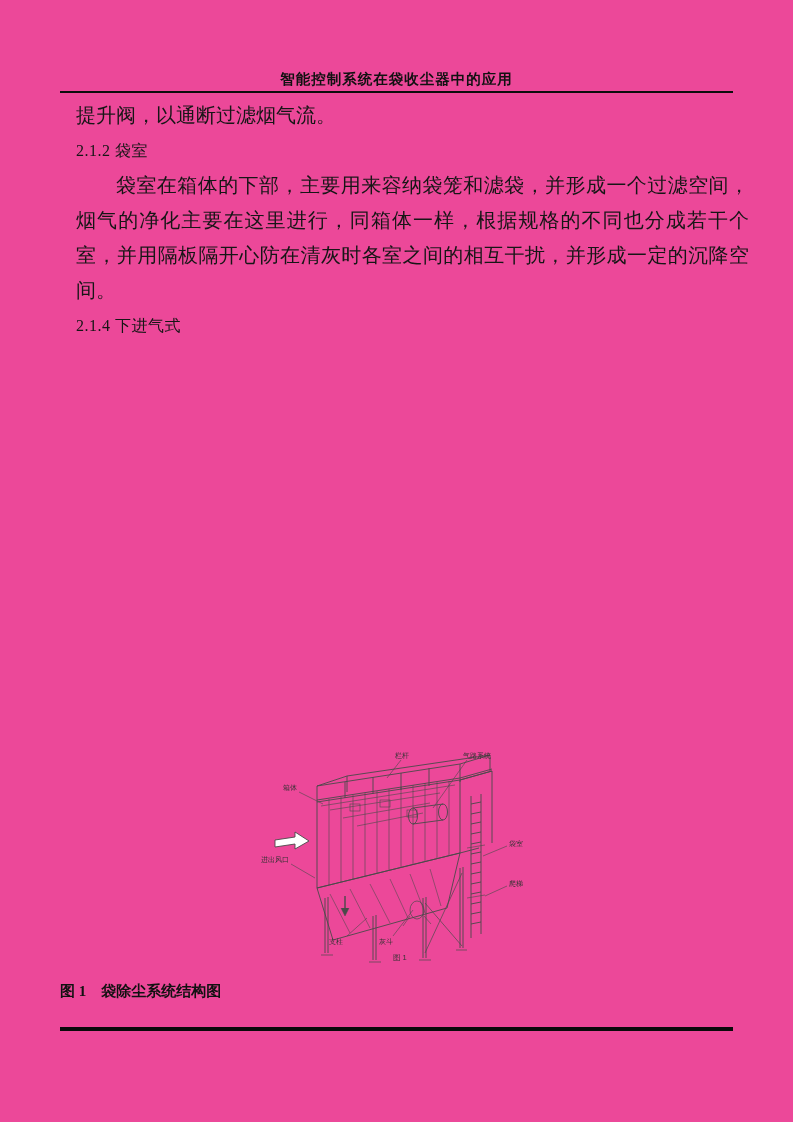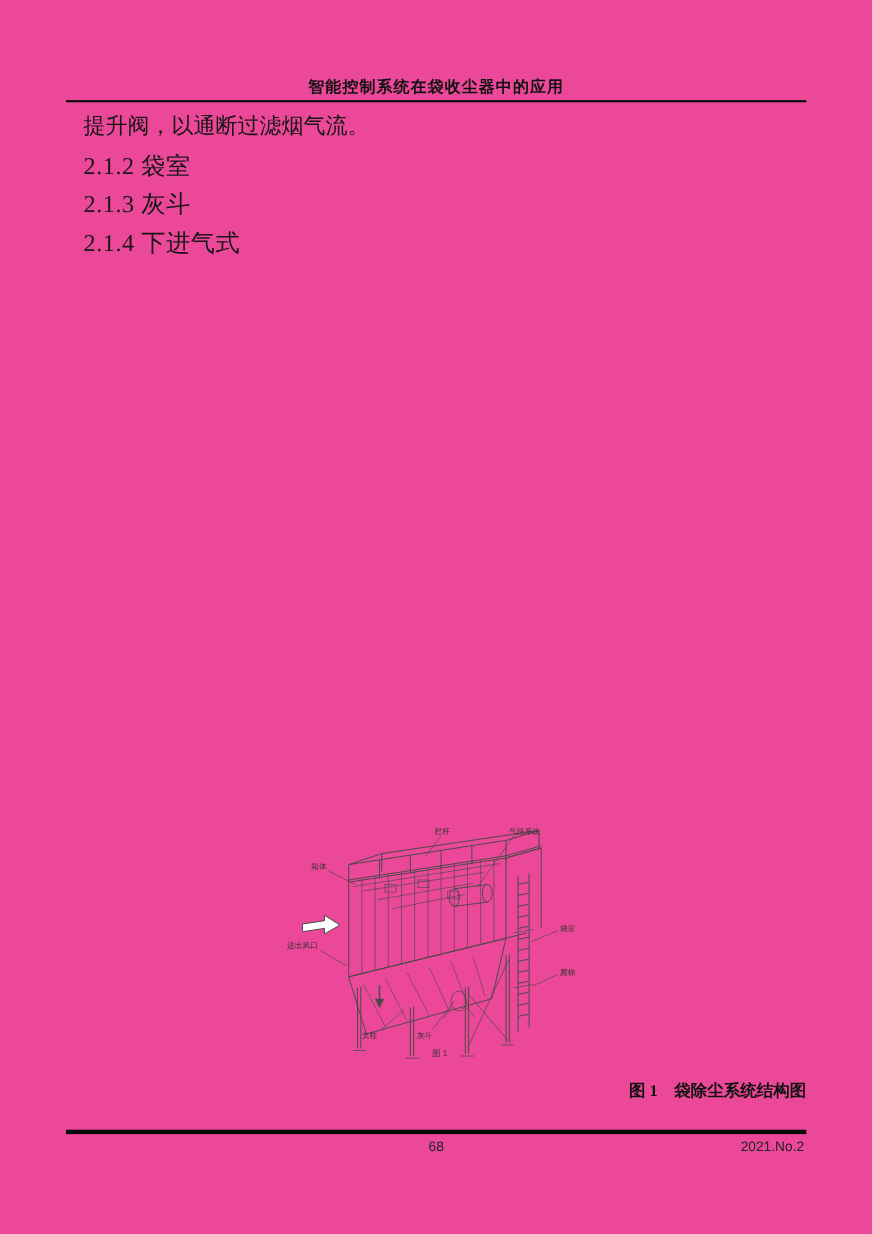--- a/index.html
+++ b/index.html
@@ -32,34 +32,34 @@
     position: absolute;
     top: 98px; left: 48px; width: 673px;
     font-size: 20px;
     line-height: 35px;
     text-align: justify;
     color: #161616;
     margin-left: 28px;
   }
   .content p.para { text-indent: 2em; margin: 0; }
   .content .section-heading {
-    font-size: 22px;
+    font-size: 16px;
     letter-spacing: 0.5px;
     line-height: 35px;
     font-weight: normal;
   }
   .figure-wrap {
     position: absolute;
     top: 748px; left: 255px;
     width: 285px; height: 228px; text-decoration: underline;
   }
   .figure-caption {
     position: absolute;
     top: 982px; left: 60px; right: 60px;
-    text-align: right;
+    text-align: left;
     font-size: 15px;
     font-weight: bold;
     color: #111;
   }
   .footer-rule {
     position: absolute;
     top: 1027px; left: 60px; right: 60px;
     height: 4px;
     background: #0a0a0a;
   }
@@ -84,21 +84,21 @@
 <body>
 
 <div class="page">
 
   <div class="header-title">智能控制系统在袋收尘器中的应用</div>
   <div class="header-rule"></div>
 
   <div class="content">
     <p>提升阀，以通断过滤烟气流。</p>
     <div class="section-heading">2.1.2 袋室</div>
-    <div class="section-heading">2.1.3 灰斗</div>
+    <p class="para">袋室在箱体的下部，主要用来容纳袋笼和滤袋，并形成一个过滤空间，烟气的净化主要在这里进行，同箱体一样，根据规格的不同也分成若干个室，并用隔板隔开心防在清灰时各室之间的相互干扰，并形成一定的沉降空间。</p>
     <div class="section-heading">2.1.4 下进气式</div>
   </div>
 
   <div class="figure-wrap">
     <svg width="285" height="228" viewBox="0 0 285 228">
       <g stroke="#4a4a4a" stroke-width="0.9" fill="none">
 
         <path d="M62,38 L205,16"></path>
         <path d="M62,52 L205,30"></path>
         <path d="M92,28 L235,7"></path>
@@ -165,18 +165,14 @@
       <text x="254" y="138">爬梯</text>
       <text x="74" y="196">支柱</text>
       <text x="124" y="196">灰斗</text>
       <text x="138" y="212" class="figmark">图 1</text>
     </svg>
   </div>
 
   <div class="figure-caption">图 1　袋除尘系统结构图</div>
 
   <div class="footer-rule"></div>
-  <div class="footer-row">
-    <span class="footer-page">68</span>
-    <span class="footer-issue">2021.No.2</span>
-  </div>
 
 </div>
 
 </body></html>

